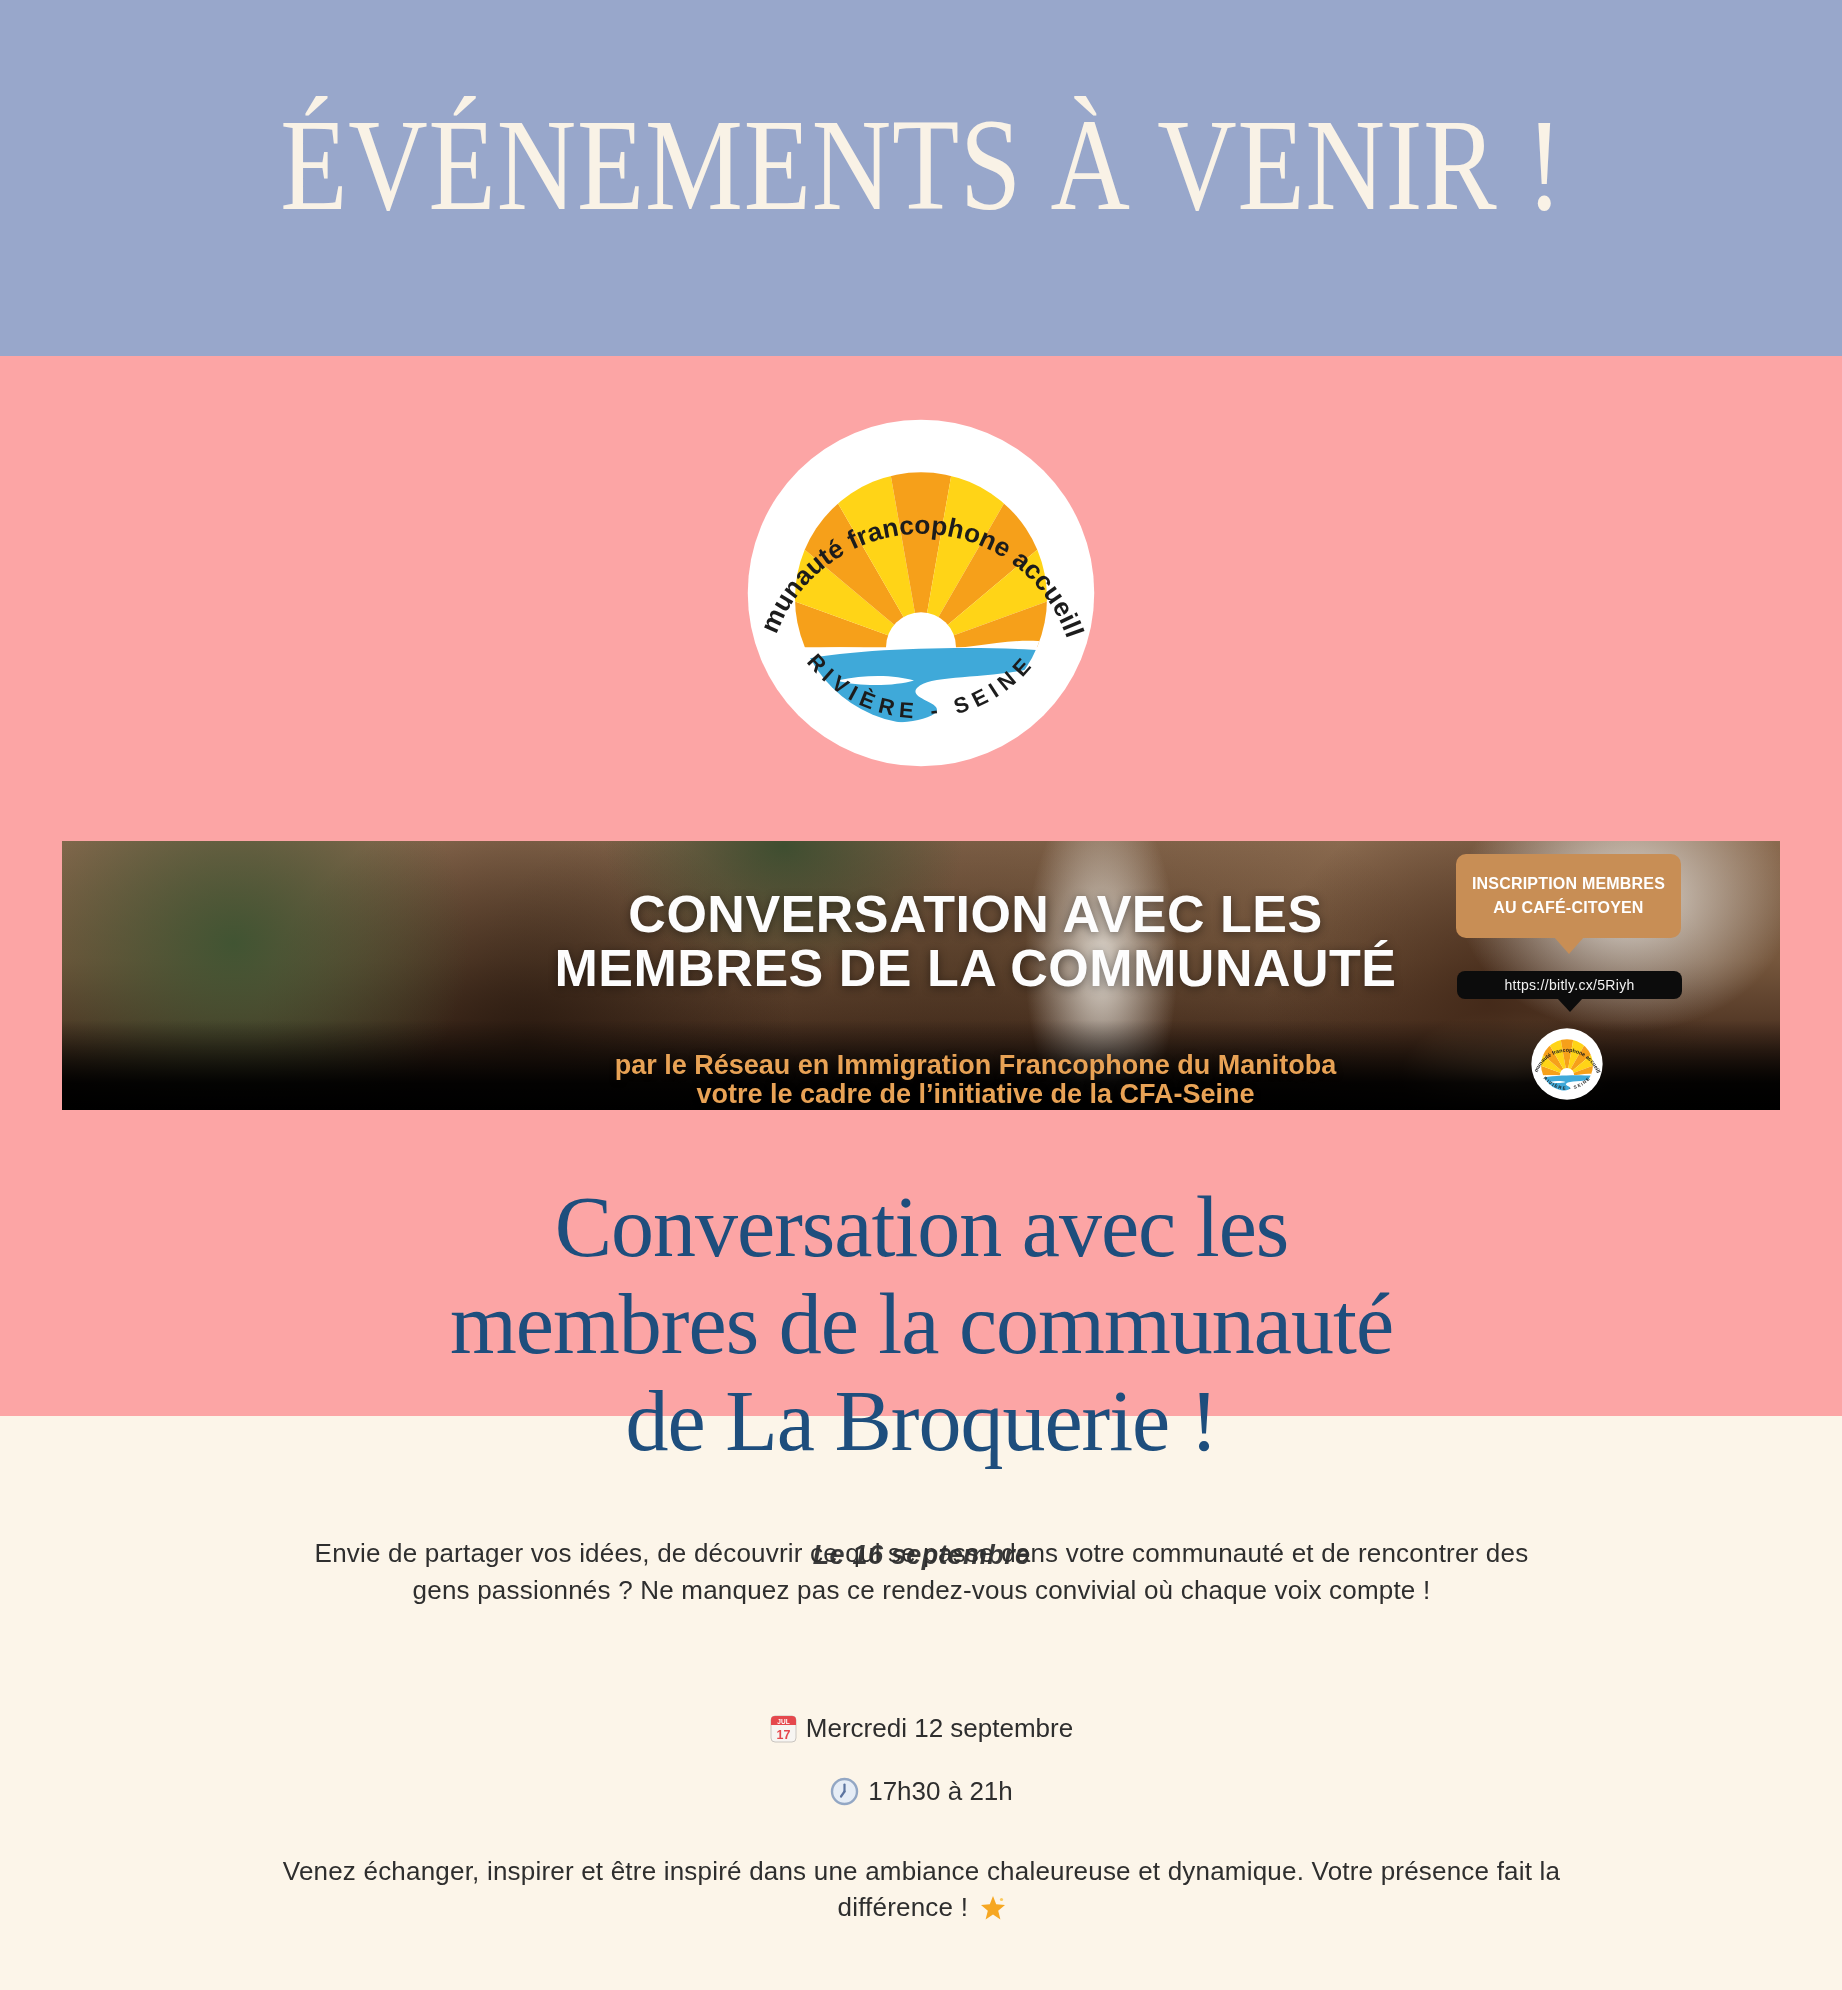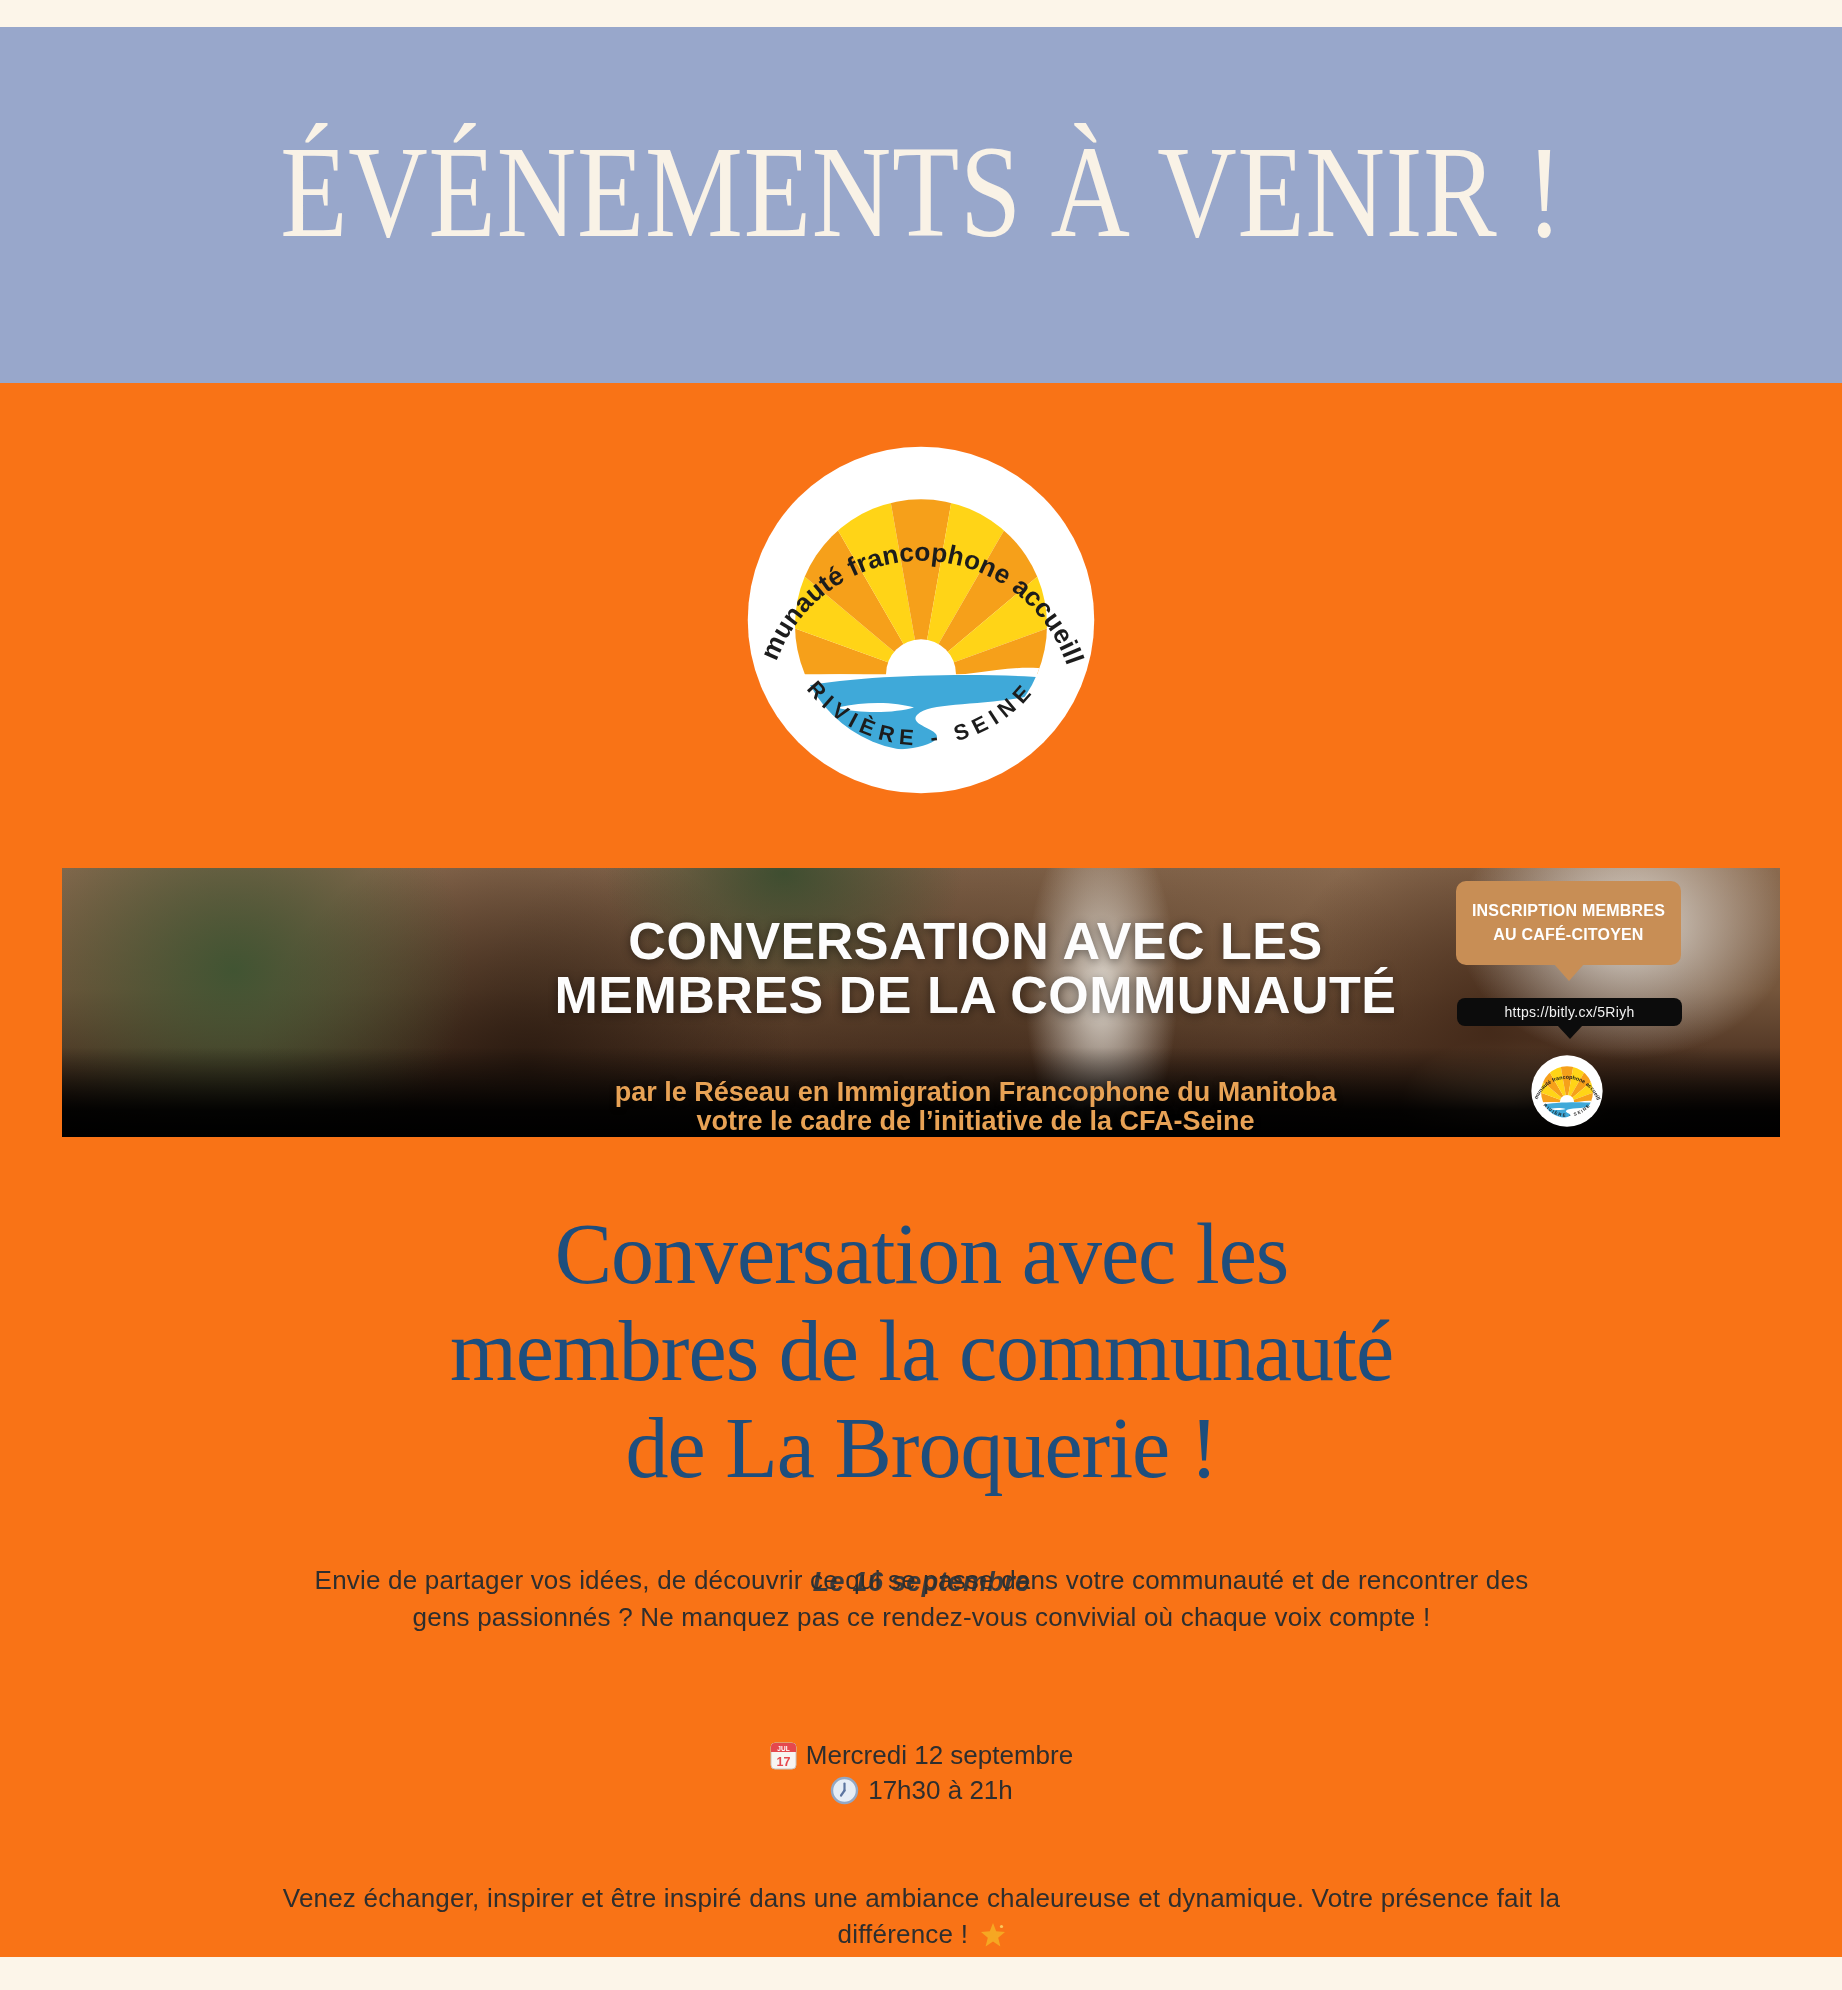--- a/index.html
+++ b/index.html
@@ -1,18 +1,18 @@
 <!DOCTYPE html>
 <html><head>
 <meta charset="utf-8">
 <style>
   html,body{margin:0;padding:0;}
   body{width:1843px;height:1990px;overflow:hidden;background:#fcf5e9;
        font-family:"Liberation Sans",sans-serif;}
-  .page{position:relative;width:1843px;height:1930px;background:#f97316;margin-top:27px;}
+  .page{position:relative;width:1843px;height:1416px;background:#fca5a5;}
 
   
   .top-banner{position:absolute;left:0;top:0;width:100%;height:356px;
               background:#98a7cb;display:flex;align-items:center;justify-content:center;}
   .top-banner h1{margin:0;margin-top:-28px;
       font-family:"Liberation Serif",serif;font-weight:400;
       font-size:131px;color:#f9f2e6;letter-spacing:1px;white-space:nowrap;
       transform:scaleX(0.84);transform-origin:center;}
 
   
@@ -58,21 +58,21 @@
 
   
   .event-heading{position:absolute;left:0;top:1179px;width:100%;text-align:center;
       font-family:"Liberation Serif",serif;font-weight:400;color:#1e4e7d;
       font-size:86px;line-height:97px;letter-spacing:-1px;}
   .date-label{position:absolute;left:0;top:1540px;width:100%;text-align:center;
       font-size:27px;font-weight:700;font-style:italic;color:#3a3a3a;letter-spacing:0.3px;}
   .description{position:absolute;left:50%;transform:translateX(-50%);top:1535px;width:1244px;
       text-align:center;font-size:26px;line-height:37px;color:#2e2e2e;letter-spacing:0.2px;}
   .schedule{position:absolute;left:0;top:1711px;width:100%;
-      display:flex;flex-direction:column;align-items:center;color:#2e2e2e;}
+      display:flex;flex-direction:column;align-items:center;color:#2e2e2e;gap:28px;}
   .sched-row{display:flex;align-items:center;justify-content:center;gap:9px;
       font-size:26px;line-height:35px;height:35px;}
   .sched-row svg{display:block;}
   .closing{position:absolute;left:50%;transform:translateX(-50%);top:1853px;width:1294px;
       text-align:center;font-size:26px;line-height:36px;color:#2e2e2e;letter-spacing:0.2px;}
   .star-inline{display:inline-block;vertical-align:-5px;margin-left:4px;}
 </style>
 </head>
 <body>
 

